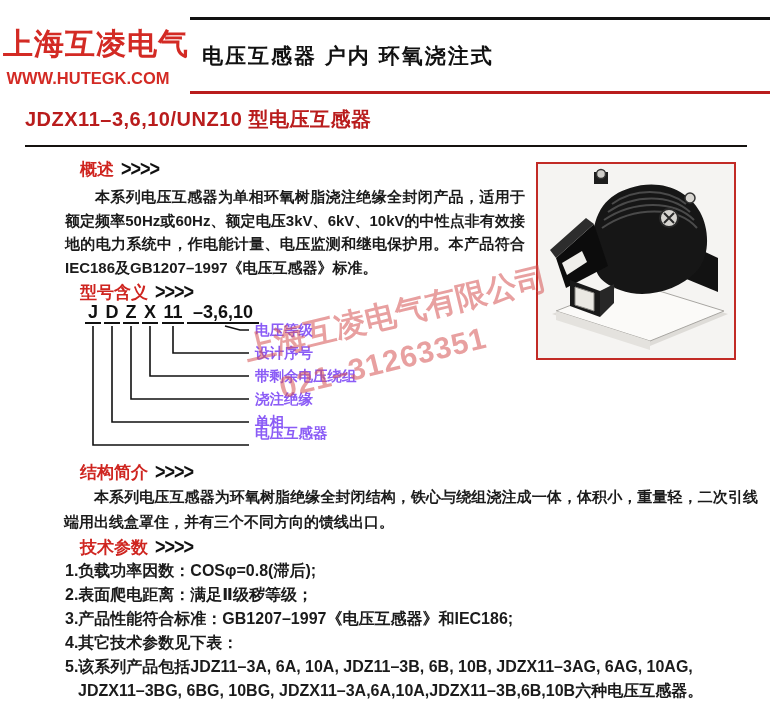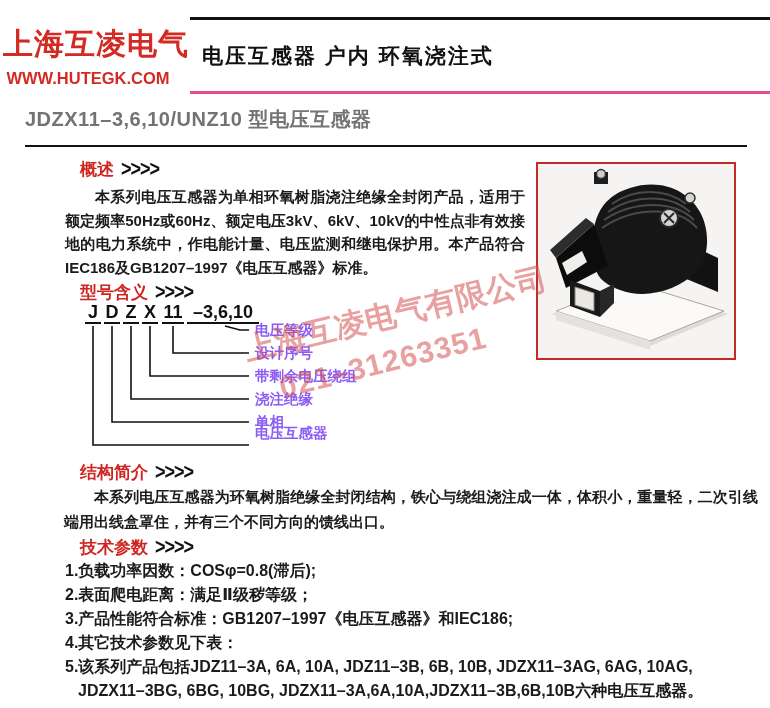--- a/index.html
+++ b/index.html
@@ -4,27 +4,27 @@
 <style>
   html,body{margin:0;padding:0;background:#fff;}
   .page{position:relative;width:770px;height:708px;background:#ffffff;overflow:hidden;
         font-family:"Liberation Sans","DejaVu Sans",sans-serif;color:#1a1a1a;}
 
   
   .logo{position:absolute;left:3px;top:24px;width:170px;text-align:center;}
   .logo-cn{font-size:30px;font-weight:800;color:#d32a24;letter-spacing:1px;white-space:nowrap;}
   .logo-url{font-size:16.5px;font-weight:800;color:#d32a24;margin-top:4px;white-space:nowrap;}
   .hdr-box{position:absolute;left:190px;top:17px;right:0;height:71px;
-           border-top:3px solid #111;border-bottom:3px solid #ec4899;}
+           border-top:3px solid #111;border-bottom:3px solid #b91c1c;}
   .doc-title{position:absolute;left:12px;top:22px;font-size:21px;font-weight:800;
              letter-spacing:2px;color:#111;white-space:nowrap;}
 
   
   .product-title{position:absolute;left:25px;top:106px;font-size:20px;font-weight:800;
-                 color:#737373;letter-spacing:0.5px;white-space:nowrap;}
+                 color:#b91c1c;letter-spacing:0.5px;white-space:nowrap;}
   .rule{position:absolute;left:25px;top:145px;width:722px;height:0;
         border-top:2.5px solid #15120f;}
 
   
   .sec-hd{position:absolute;font-size:17px;font-weight:800;color:#cf2520;white-space:nowrap;}
   .sec-hd .chev{color:#111;font-weight:800;font-size:18px;letter-spacing:-1px;margin-left:7px;
                 display:inline-block;transform:scaleY(1.25);}
 
   
   .para{position:absolute;text-align:justify;text-indent:2em;font-weight:600;color:#1b1b1b;}

